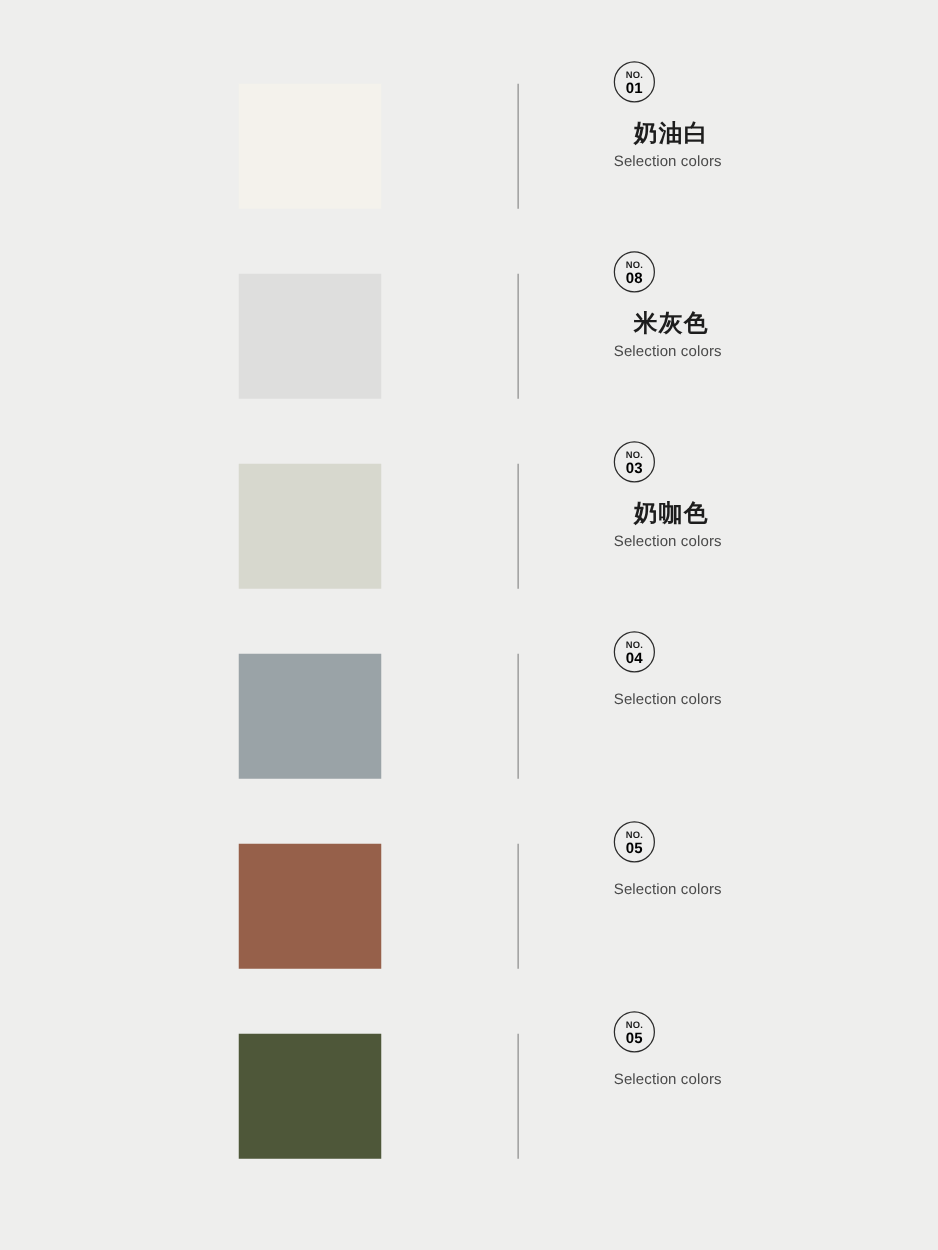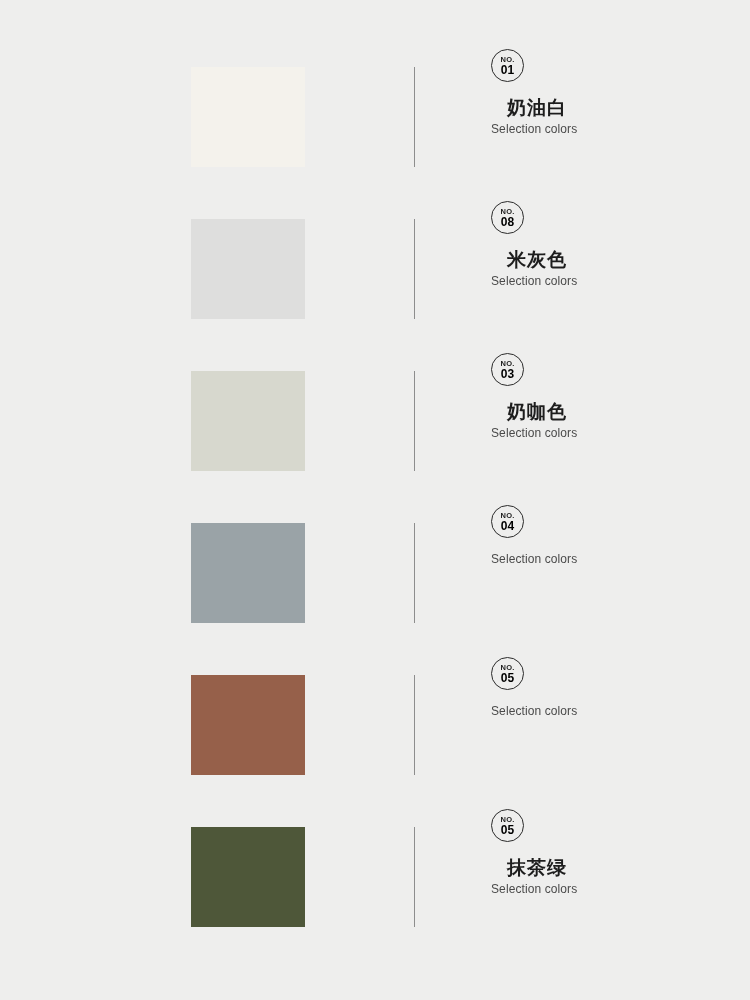--- a/index.html
+++ b/index.html
@@ -160,17 +160,16 @@
       </div>
     </div>
     <div class="palette-row" style="top: 827px;">
       <div class="swatch" title="抹茶绿" style="background: rgb(78, 87, 57);"></div>
       <div class="row-divider" style="background: rgb(141, 141, 141);"></div>
       <div class="row-info">
         <div class="badge">
           <span class="badge-kicker">NO.</span>
           <span class="badge-number">05</span>
         </div>
-        <p class="color-name">抹茶绿</p>
         <p class="color-caption">Selection colors</p>
       </div>
     </div>
   </div>
 
 </body></html>

